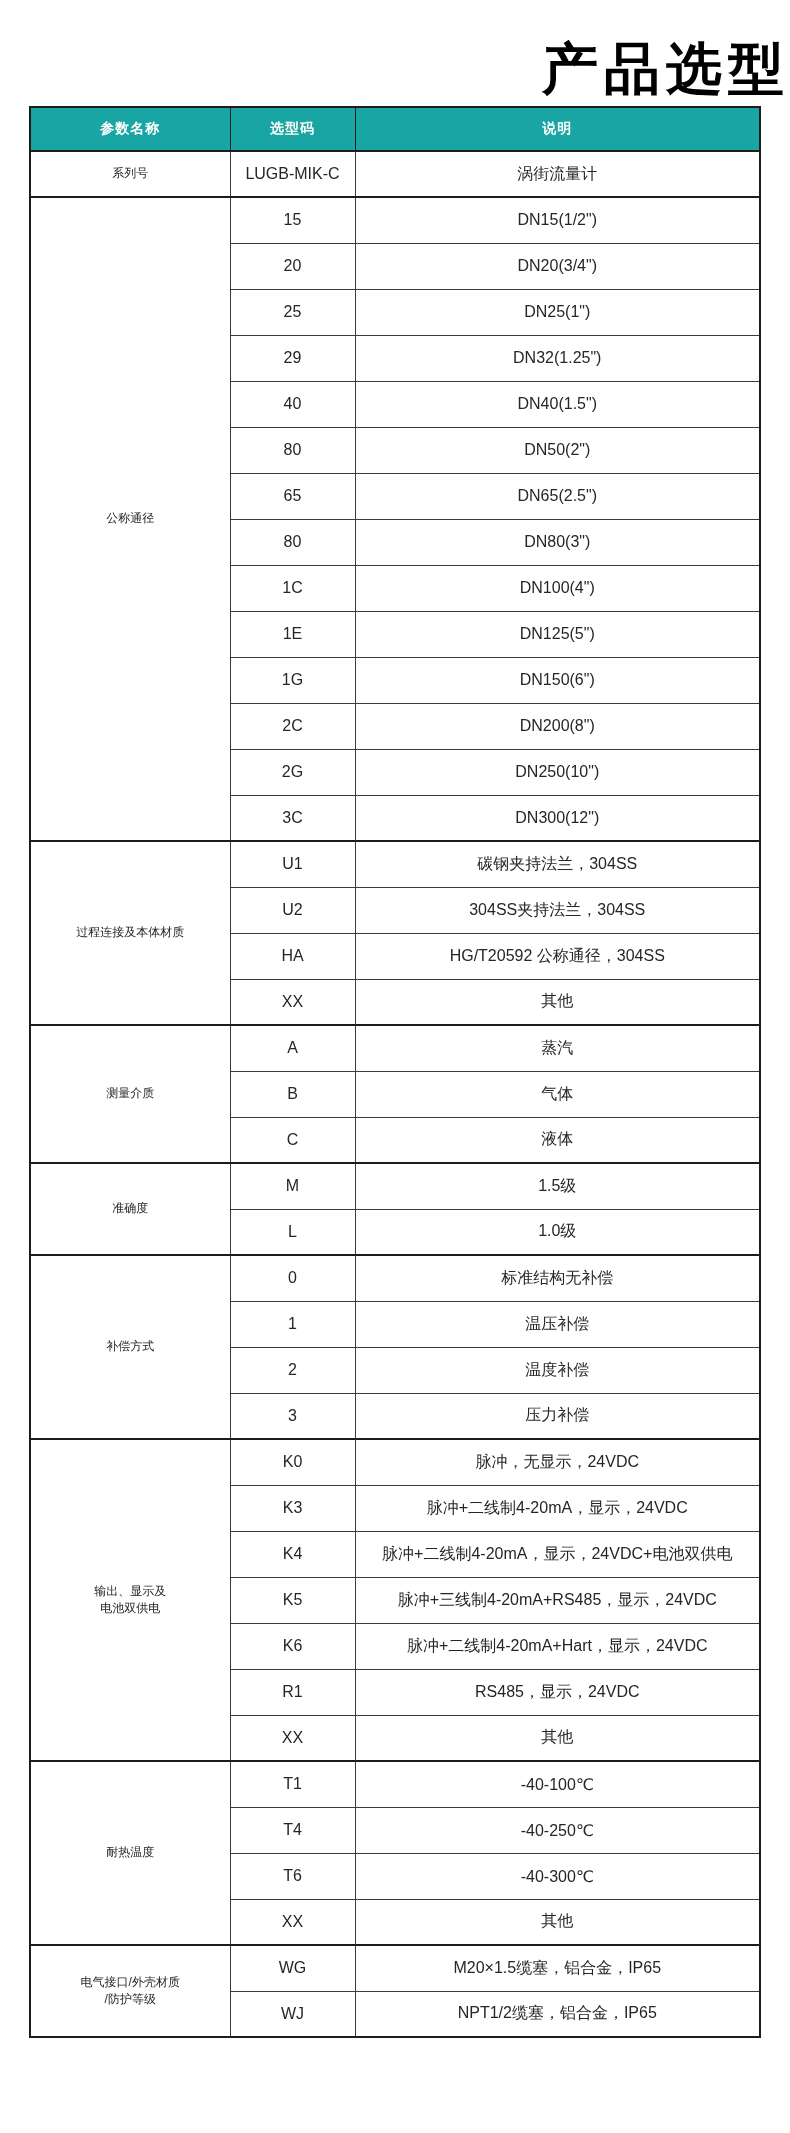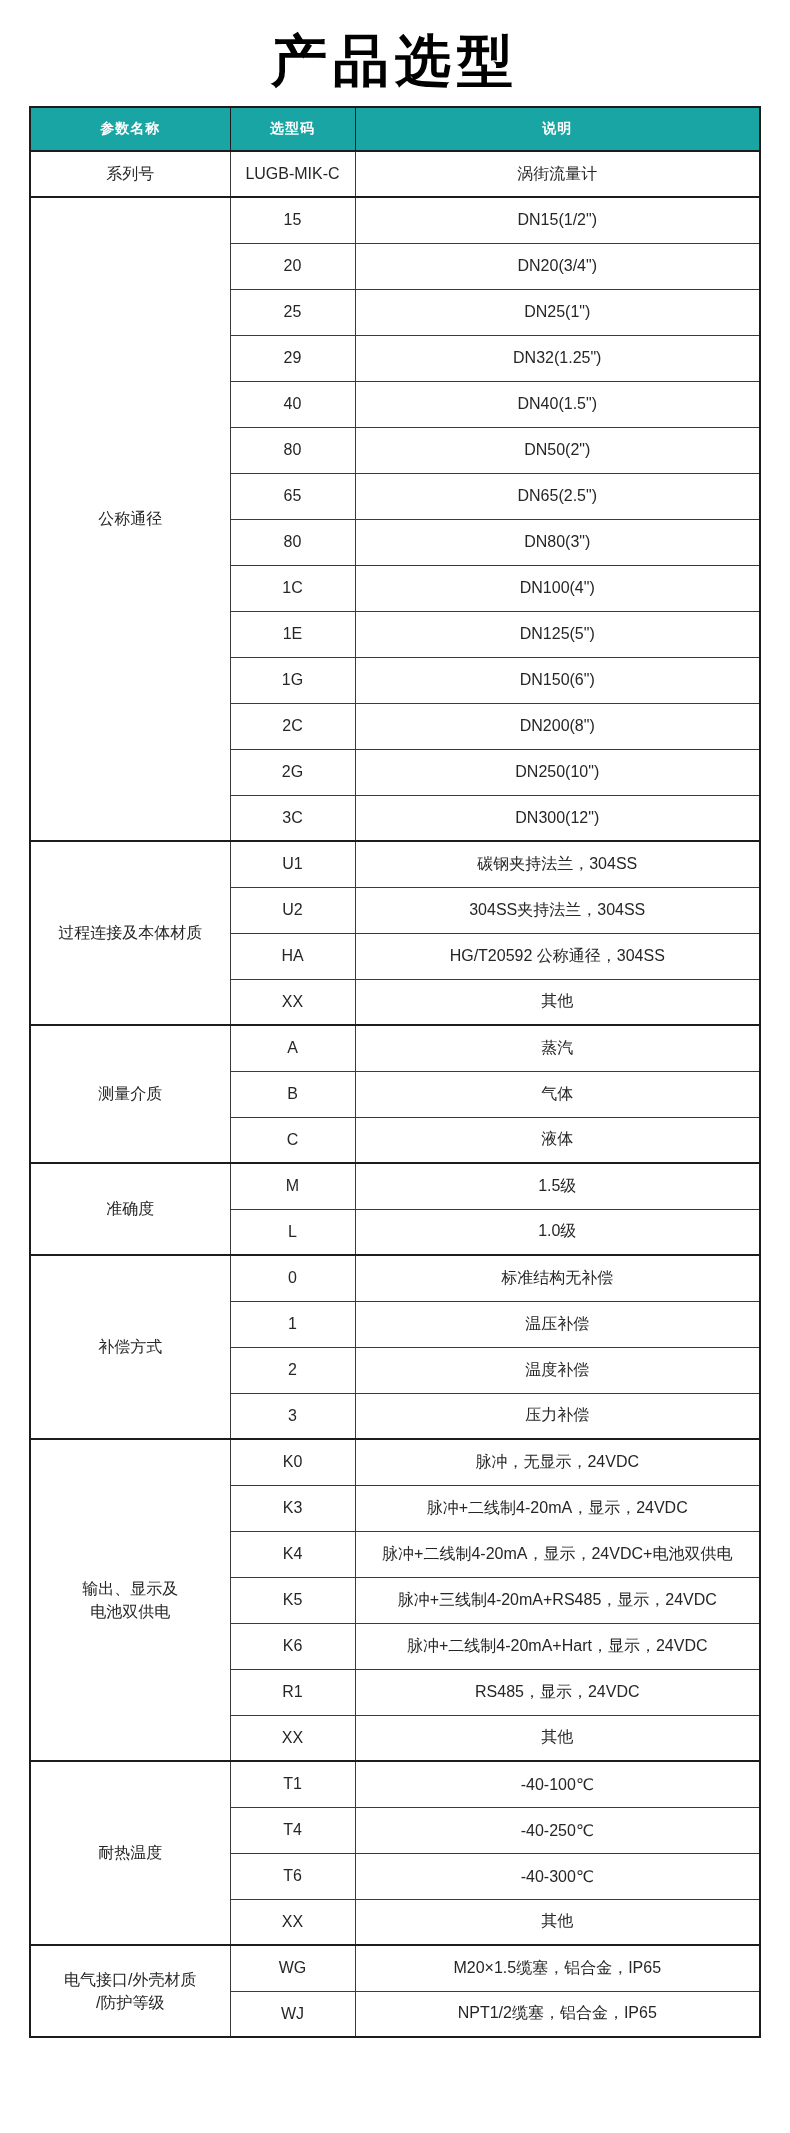--- a/index.html
+++ b/index.html
@@ -19,23 +19,23 @@
     width: 790px;
     font-family: "Liberation Sans", "DejaVu Sans", sans-serif;
   }
   .page {
     width: 790px;
     min-height: 2133px;
     background: var(--page-bg);
   }
   h1.title {
     margin: 0;
-    padding-top: 30px;
+    padding-top: 38px;
     height: 106px;
-    text-align: center;
+    text-align: right;
     font-size: 56px;
     line-height: 1.1;
     font-weight: 900;
     letter-spacing: 6px;
     color: var(--title-color);
   }
   table.sel-table {
     border-collapse: collapse;
     table-layout: fixed;
     width: 730px;
@@ -60,21 +60,21 @@
     vertical-align: middle;
     font-size: 16px;
     color: var(--text-color);
     height: 46px;
     padding: 2px 6px;
     overflow: hidden;
   }
   td.param {
     white-space: pre-line;
     line-height: 1.45;
-    font-size: 16px;
+    font-size: 12px;
   }
   tr.group-start td {
     border-top: 2px solid var(--border-strong);
   }
   thead tr th { border-bottom: 2px solid var(--border-strong); }
   .bottom-space { height: 58px; }
 </style>
 </head>
 <body>
 

